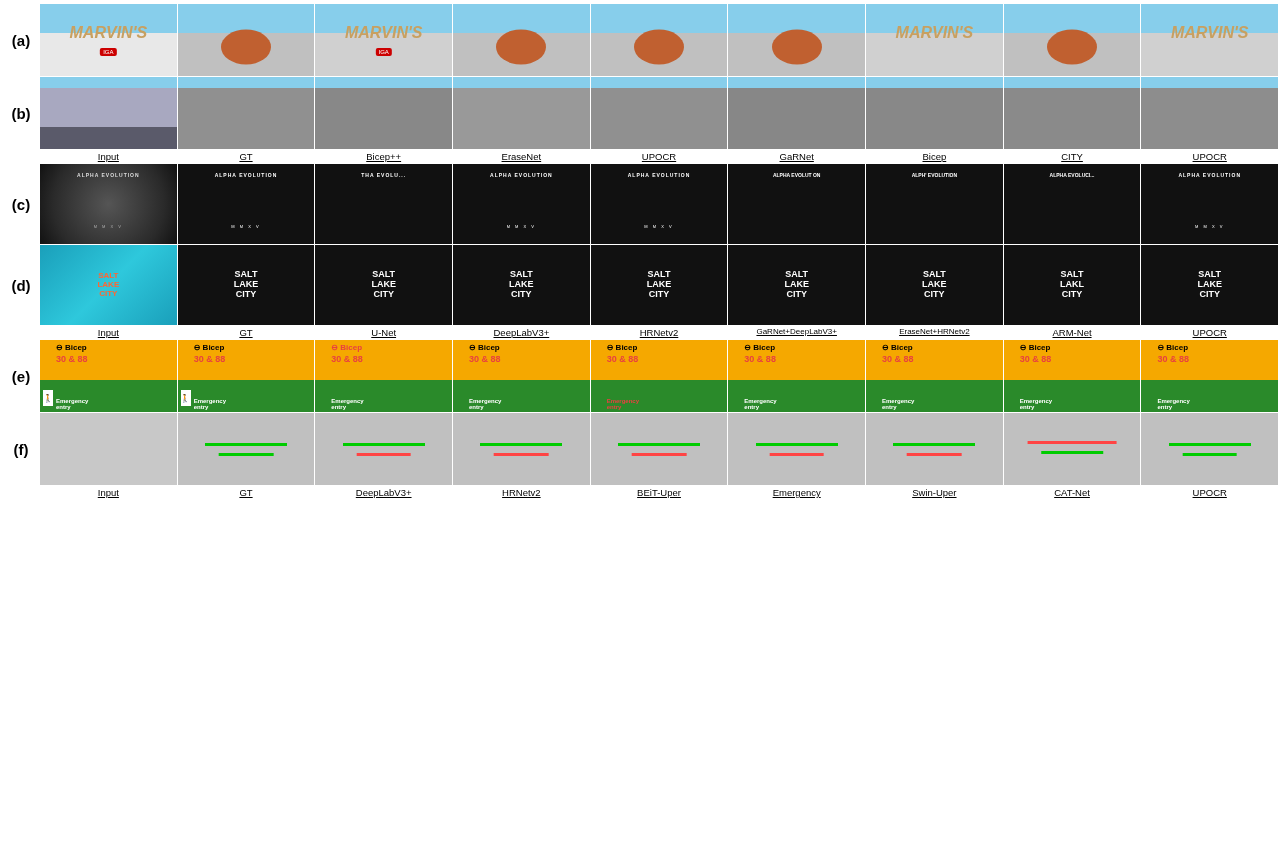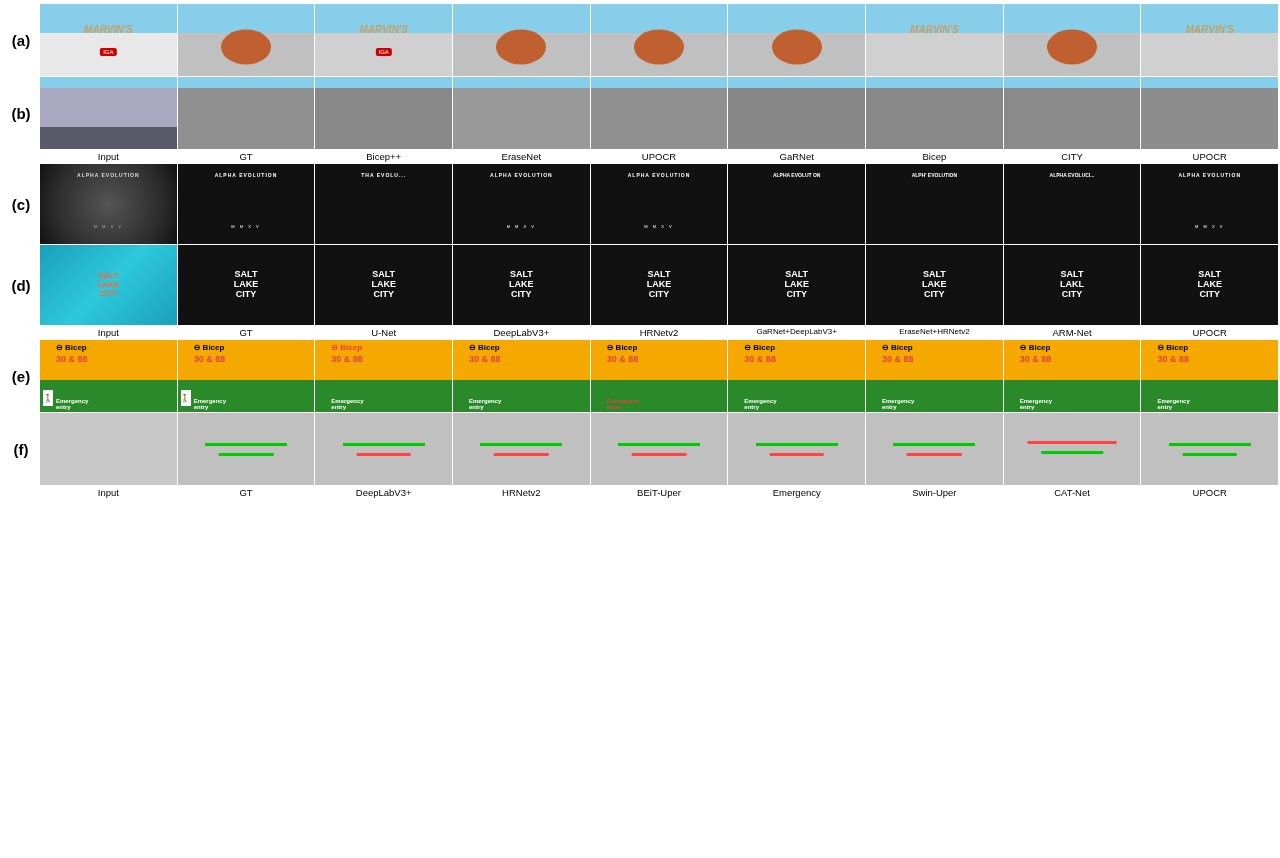--- a/index.html
+++ b/index.html
@@ -94,21 +94,21 @@
 
     .text-overlay {
       position: absolute;
       font-weight: bold;
       text-align: center;
     }
 
     
     .marvins-text {
       color: #c8a060;
-      font-size: 10px;
+      font-size: 16px;
       font-style: italic;
       top: 20px;
       left: 50%;
       transform: translateX(-50%);
       white-space: nowrap;
     }
 
     .iga-badge {
       position: absolute;
       bottom: 20px;
@@ -130,20 +130,21 @@
       position: absolute;
       top: 50%;
       left: 50%;
       transform: translate(-50%, -30%);
     }
 
     .labels-container {
       display: flex;
       flex-direction: row;
       width: 100%;
+      text-decoration: underline;
     }
     .label-spacer { width: 38px; flex-shrink: 0; }
     .labels-inner {
       display: flex;
       flex: 1;
       gap: 1px;
     }
     .label-cell {
       flex: 1;
       font-size: 9.5px;

